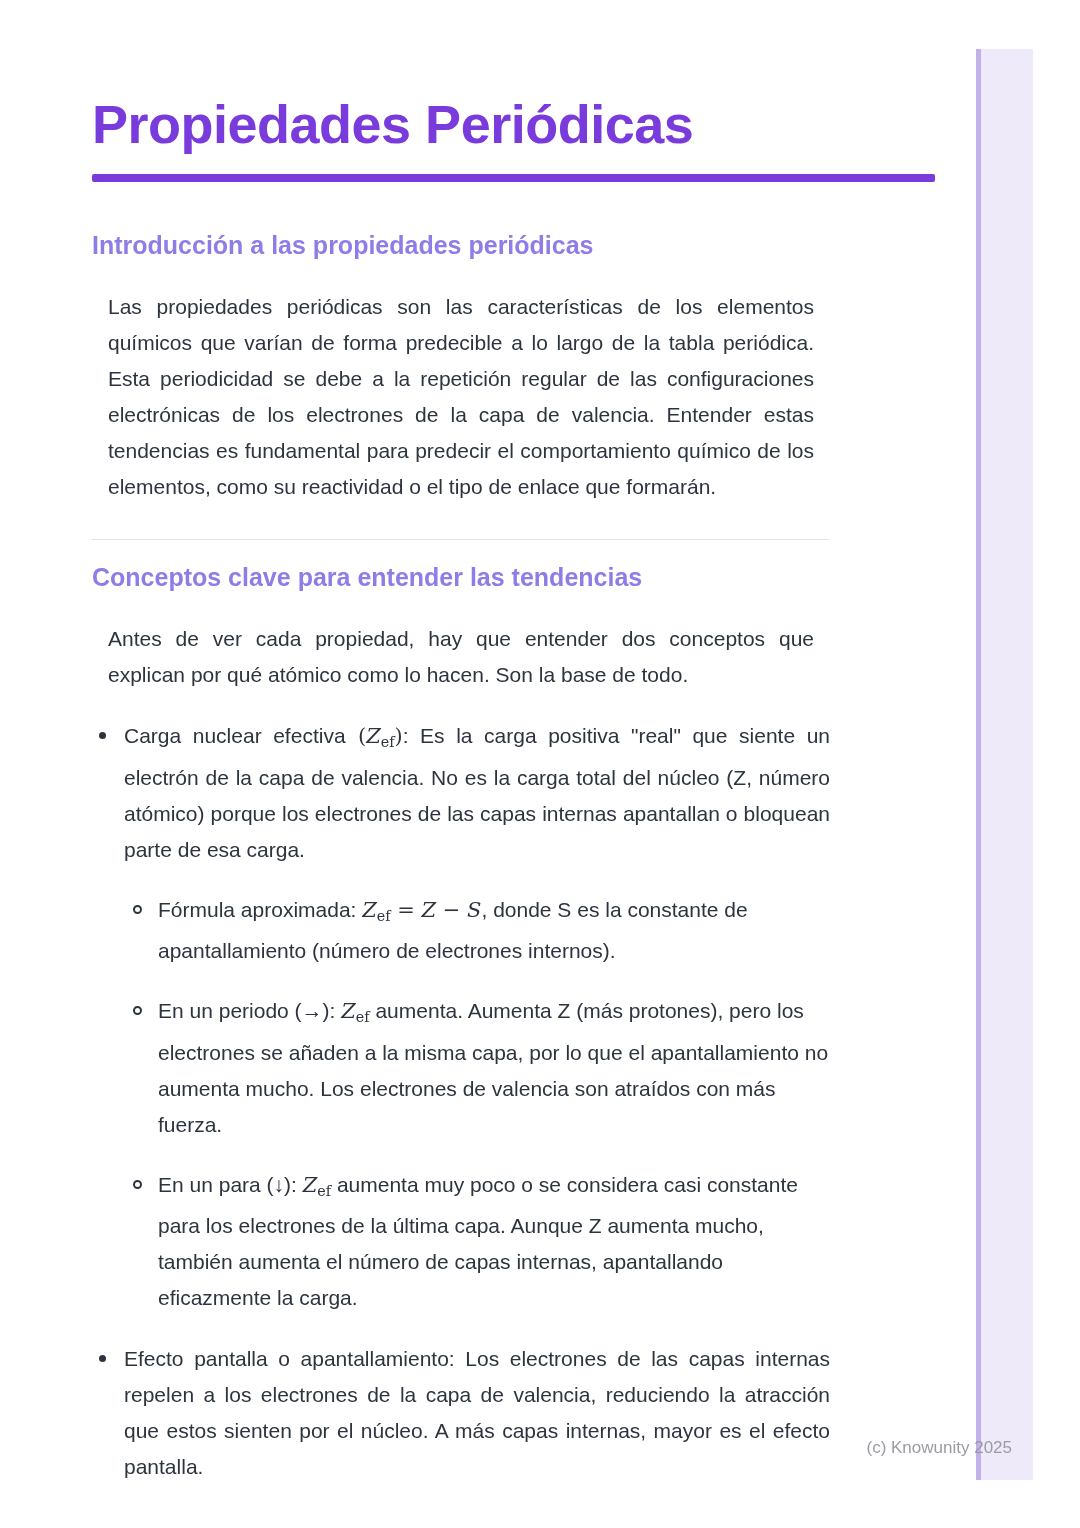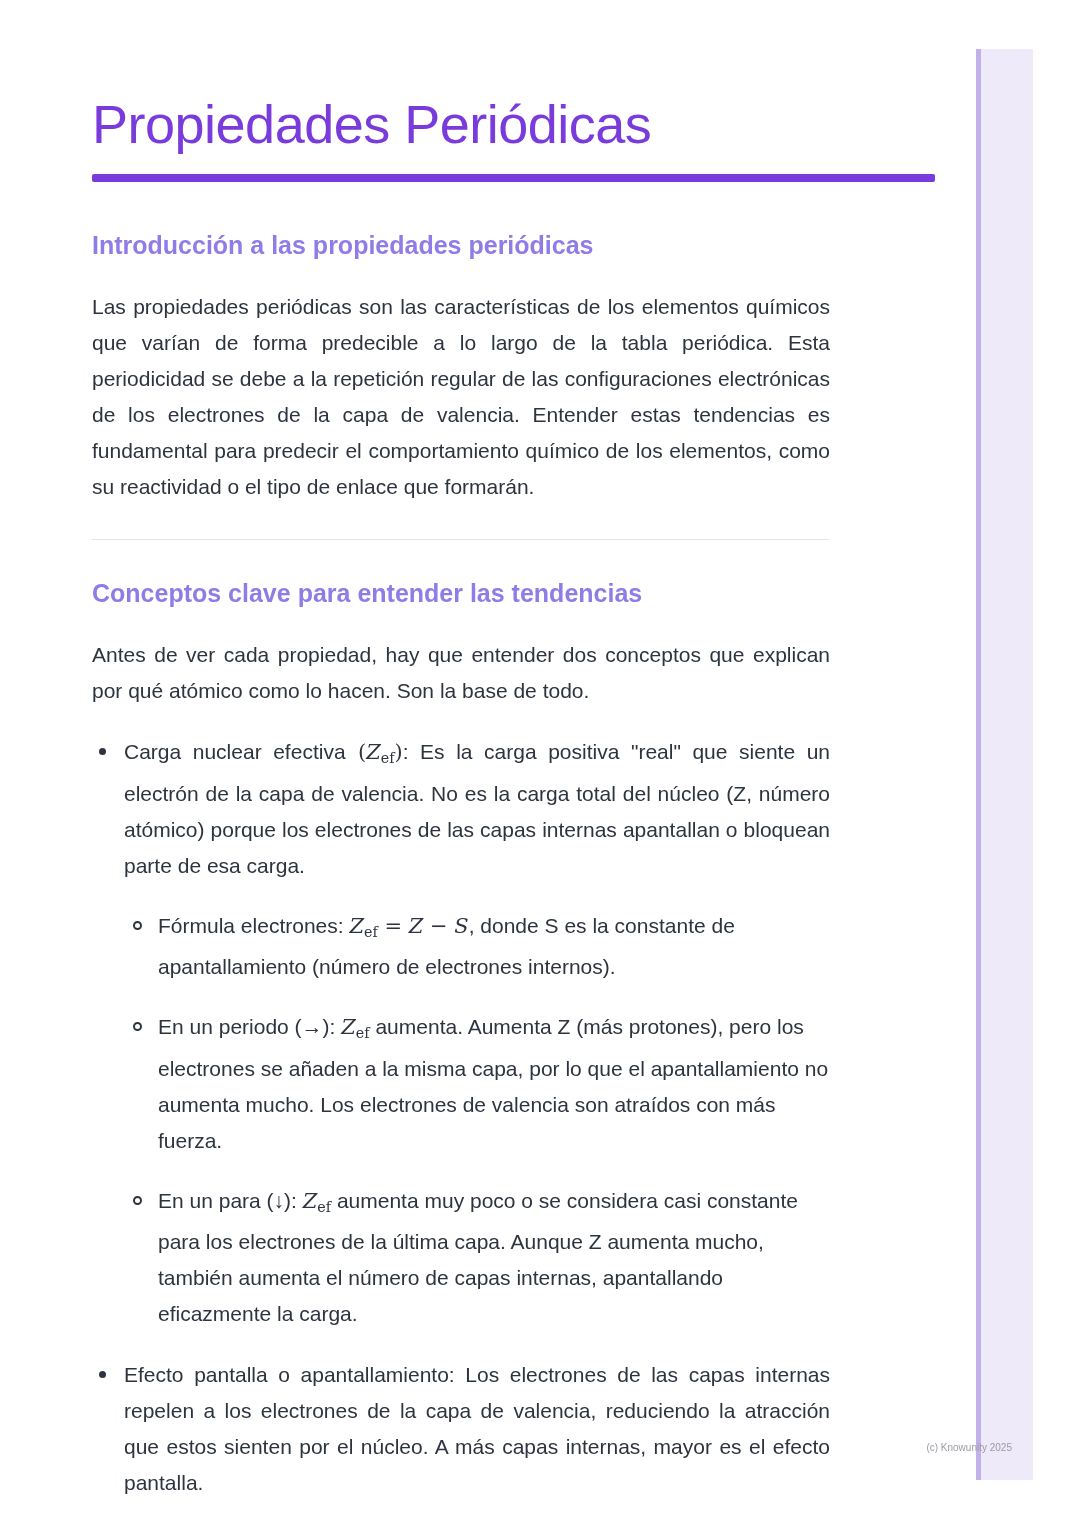--- a/index.html
+++ b/index.html
@@ -4,46 +4,46 @@
 <style>
   html,body{margin:0;padding:0}
   body{
     width:1080px;height:1528px;position:relative;overflow:hidden;
     background:#ffffff;
     font-family:"Liberation Sans", sans-serif;
     color:#2d3440;
   }
   .content{position:absolute;left:92px;top:0;width:738px}
   h1{
-    margin:90px 0 8px;font-size:54px;line-height:68px;font-weight:400;
+    margin:90px 0 8px;font-size:54px;line-height:68px;font-weight:700;
     color:#7a3bdc;letter-spacing:-0.5px;white-space:nowrap;
   }
   .title-rule{margin-top:16px;width:843px;height:8px;background:#7a3bdc;border-radius:2px}
   h2{margin:46px 0 0;font-size:25px;line-height:35px;font-weight:700;color:#8f7ce6}
-  h2.mid{margin-top:36px}
-  p{margin:26px 0 0;font-size:21px;line-height:36px}
+  h2.mid{margin-top:20px}
+  p{margin:26px 16px 0;font-size:21px;line-height:36px}
   .just{text-align:justify}
   .divider{border:none;margin:34px 0 0;width:737px;border-top:1px solid #e3e3e6;height:0}
   ul{list-style:none;margin:0;padding:0}
   ul.l1{margin-top:20px}
   .l1>li{position:relative;padding-left:32px;margin-top:25px;font-size:21px;line-height:36px}
   ul.l2{margin-top:22px}
   .l2>li{position:relative;padding-left:34px;margin-top:24px}
   .marker{position:absolute;display:block}
   .marker.dot{left:7px;top:14px;width:7px;height:7px;border-radius:50%;background:#2d3440}
   .marker.ring{left:9px;top:13px;width:5px;height:5px;border-radius:50%;border:2px solid #2d3440;background:#ffffff}
   .seg-r{font-style:normal}
   .seg-b{font-weight:400}
   .seg-i{}
   .seg-m{font-family:"DejaVu Serif", serif}
   .seg-mv{font-family:"DejaVu Serif", serif;font-style:italic}
   .seg-ms{font-family:"DejaVu Serif", serif;font-size:0.68em;vertical-align:-0.25em}
   .rail{position:absolute;left:976px;top:49px;width:57px;height:1431px;background:#efeafa;z-index:1}
   .rail-border{position:absolute;left:0;top:0;width:5px;height:100%;background:#c2b0e8}
-  .footer{position:absolute;top:1440px;right:68px;font-size:10px;line-height:16px;color:#9b9ba3;z-index:3}
+  .footer{position:absolute;top:1440px;right:68px;font-size:17px;line-height:16px;color:#9b9ba3;z-index:3}
 </style>
 </head>
 <body>
 
 <div class="content">
 
   <h1>Propiedades Periódicas</h1>
   <div class="title-rule"></div>
 
   <section>
@@ -57,21 +57,21 @@
     <h2 class="mid">Conceptos clave para entender las tendencias</h2>
     <p class="just"><span class="seg-r">Antes de ver cada propiedad, hay que entender dos conceptos que explican </span><span class="seg-i">por qué</span><span class="seg-r"> atómico como lo hacen. Son la base de todo.</span></p>
 
     <ul class="l1">
       <li>
         <span class="marker dot"></span>
         <div class="just"><span class="seg-b">Carga nuclear efectiva</span><span class="seg-m"> (</span><span class="seg-mv">Z</span><span class="seg-ms">ef</span><span class="seg-m">)</span><span class="seg-r">: Es la carga positiva "real" que siente un electrón de la capa de valencia. No es la carga total del núcleo (Z, número atómico) porque los electrones de las capas internas apantallan o bloquean parte de esa carga.</span></div>
         <ul class="l2">
           <li>
             <span class="marker ring"></span>
-            <div><span class="seg-r">Fórmula electrones: </span><span class="seg-mv">Z</span><span class="seg-ms">ef</span><span class="seg-m"> = </span><span class="seg-mv">Z</span><span class="seg-m"> − </span><span class="seg-mv">S</span><span class="seg-r">, donde S es la constante de apantallamiento (número de electrones internos).</span></div>
+            <div><span class="seg-r">Fórmula aproximada: </span><span class="seg-mv">Z</span><span class="seg-ms">ef</span><span class="seg-m"> = </span><span class="seg-mv">Z</span><span class="seg-m"> − </span><span class="seg-mv">S</span><span class="seg-r">, donde S es la constante de apantallamiento (número de electrones internos).</span></div>
           </li>
           <li>
             <span class="marker ring"></span>
             <div><span class="seg-b">En un periodo (→): </span><span class="seg-mv">Z</span><span class="seg-ms">ef</span><span class="seg-r"> aumenta. Aumenta Z (más protones), pero los electrones se añaden a la misma capa, por lo que el apantallamiento no aumenta mucho. Los electrones de valencia son atraídos con más fuerza.</span></div>
           </li>
           <li>
             <span class="marker ring"></span>
             <div><span class="seg-b">En un para (↓): </span><span class="seg-mv">Z</span><span class="seg-ms">ef</span><span class="seg-r"> aumenta muy poco o se considera casi constante para los electrones de la última capa. Aunque Z aumenta mucho, también aumenta el número de capas internas, apantallando eficazmente la carga.</span></div>
           </li>
         </ul>

